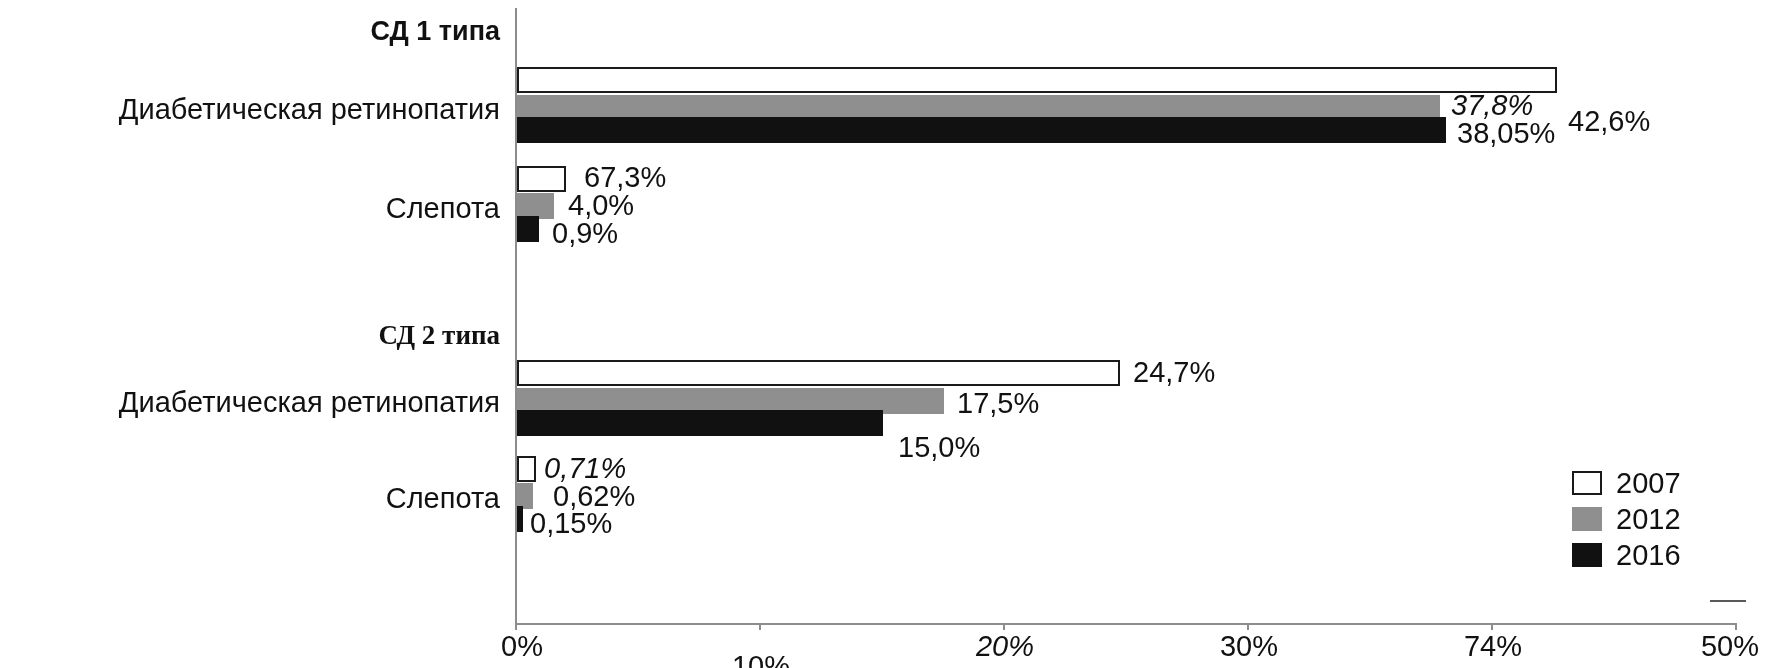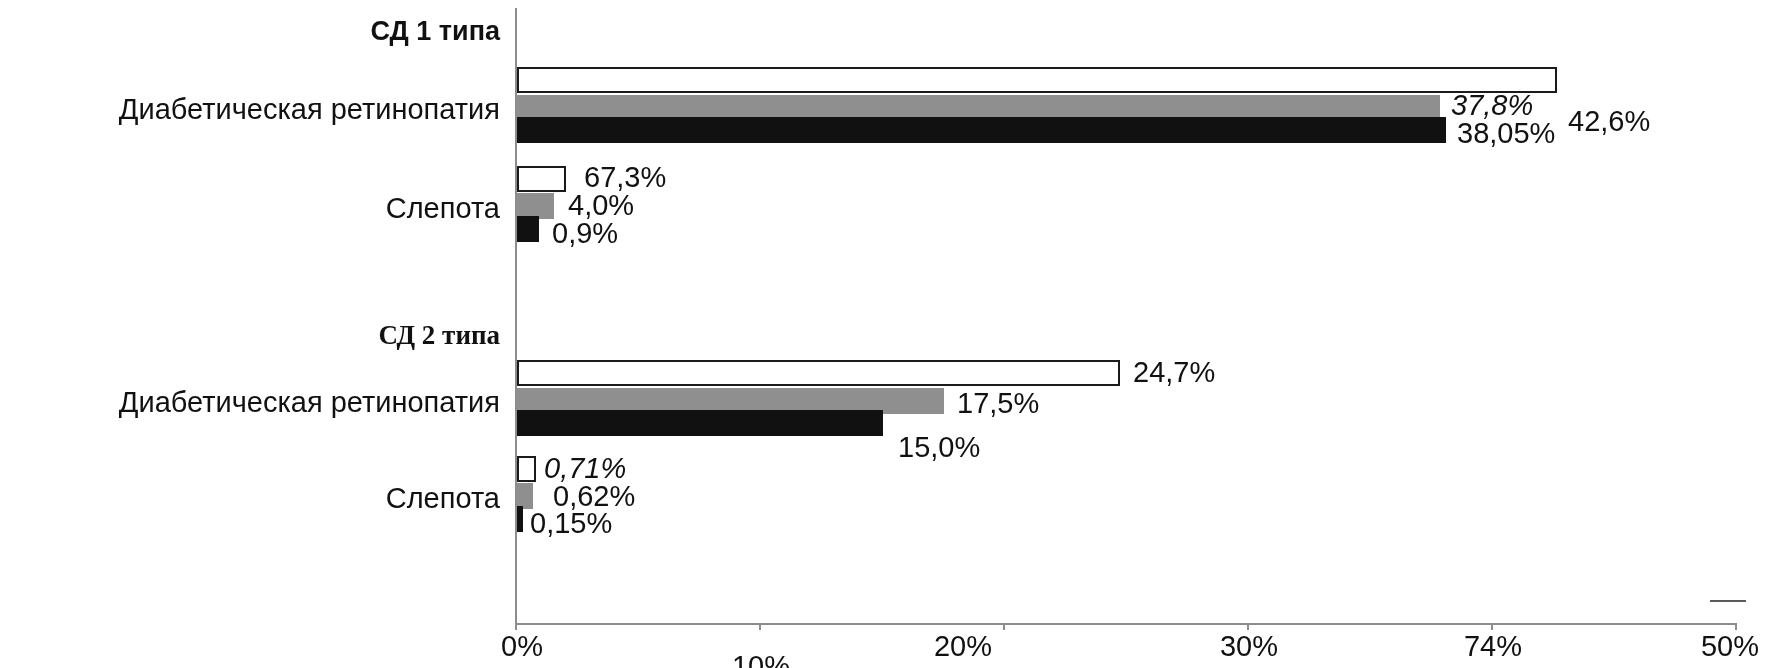--- a/index.html
+++ b/index.html
@@ -133,21 +133,21 @@
 
   <div class="tick" style="left:515px;"></div>
   <div class="tick" style="left:759px;"></div>
   <div class="tick" style="left:1003px;"></div>
   <div class="tick" style="left:1247px;"></div>
   <div class="tick" style="left:1491px;"></div>
   <div class="tick" style="left:1735px;"></div>
 
   <div class="xtick-label" style="left:522px;">0%</div>
   <div class="xtick-label" style="left:761px;margin-top:20px;">10%</div>
-  <div class="xtick-label" style="left:963px;">20%</div>
+  <div class="xtick-label" style="left:1005px;font-style:italic;">20%</div>
   <div class="xtick-label" style="left:1249px;">30%</div>
   <div class="xtick-label" style="left:1493px;">74%</div>
   <div class="xtick-label" style="left:1730px;">50%</div>
 
   <div class="group-header" style="top:16px;">СД 1 типа</div>
 
   <div class="cat-label" style="top:93px;">Диабетическая ретинопатия</div>
 
   <div class="bar s2007" style="top:67px;  width:1040px;"></div>
   <div class="bar-label" style="left:1568px; top:61px;margin-top:44px;">42,6%</div>
@@ -186,16 +186,30 @@
 
   <div class="bar s2007" style="top:456px; width:19px;"></div>
   <div class="bar-label" style="left:544px; top:452px;font-style:italic;">0,71%</div>
 
   <div class="bar s2012" style="top:483px; width:16px;"></div>
   <div class="bar-label" style="left:553px; top:480px;">0,62%</div>
 
   <div class="bar s2016" style="top:506px; width:6px;"></div>
   <div class="bar-label" style="left:530px; top:507px;">0,15%</div>
 
+  <div class="legend">
+    <div class="legend-row">
+      <div class="legend-swatch s2007"></div>
+      <div class="legend-label">2007</div>
+    </div>
+    <div class="legend-row">
+      <div class="legend-swatch s2012"></div>
+      <div class="legend-label">2012</div>
+    </div>
+    <div class="legend-row">
+      <div class="legend-swatch s2016"></div>
+      <div class="legend-label">2016</div>
+    </div>
+  </div>
 
   <div class="corner-mark"></div>
 
 </div>
 
 </body></html>

